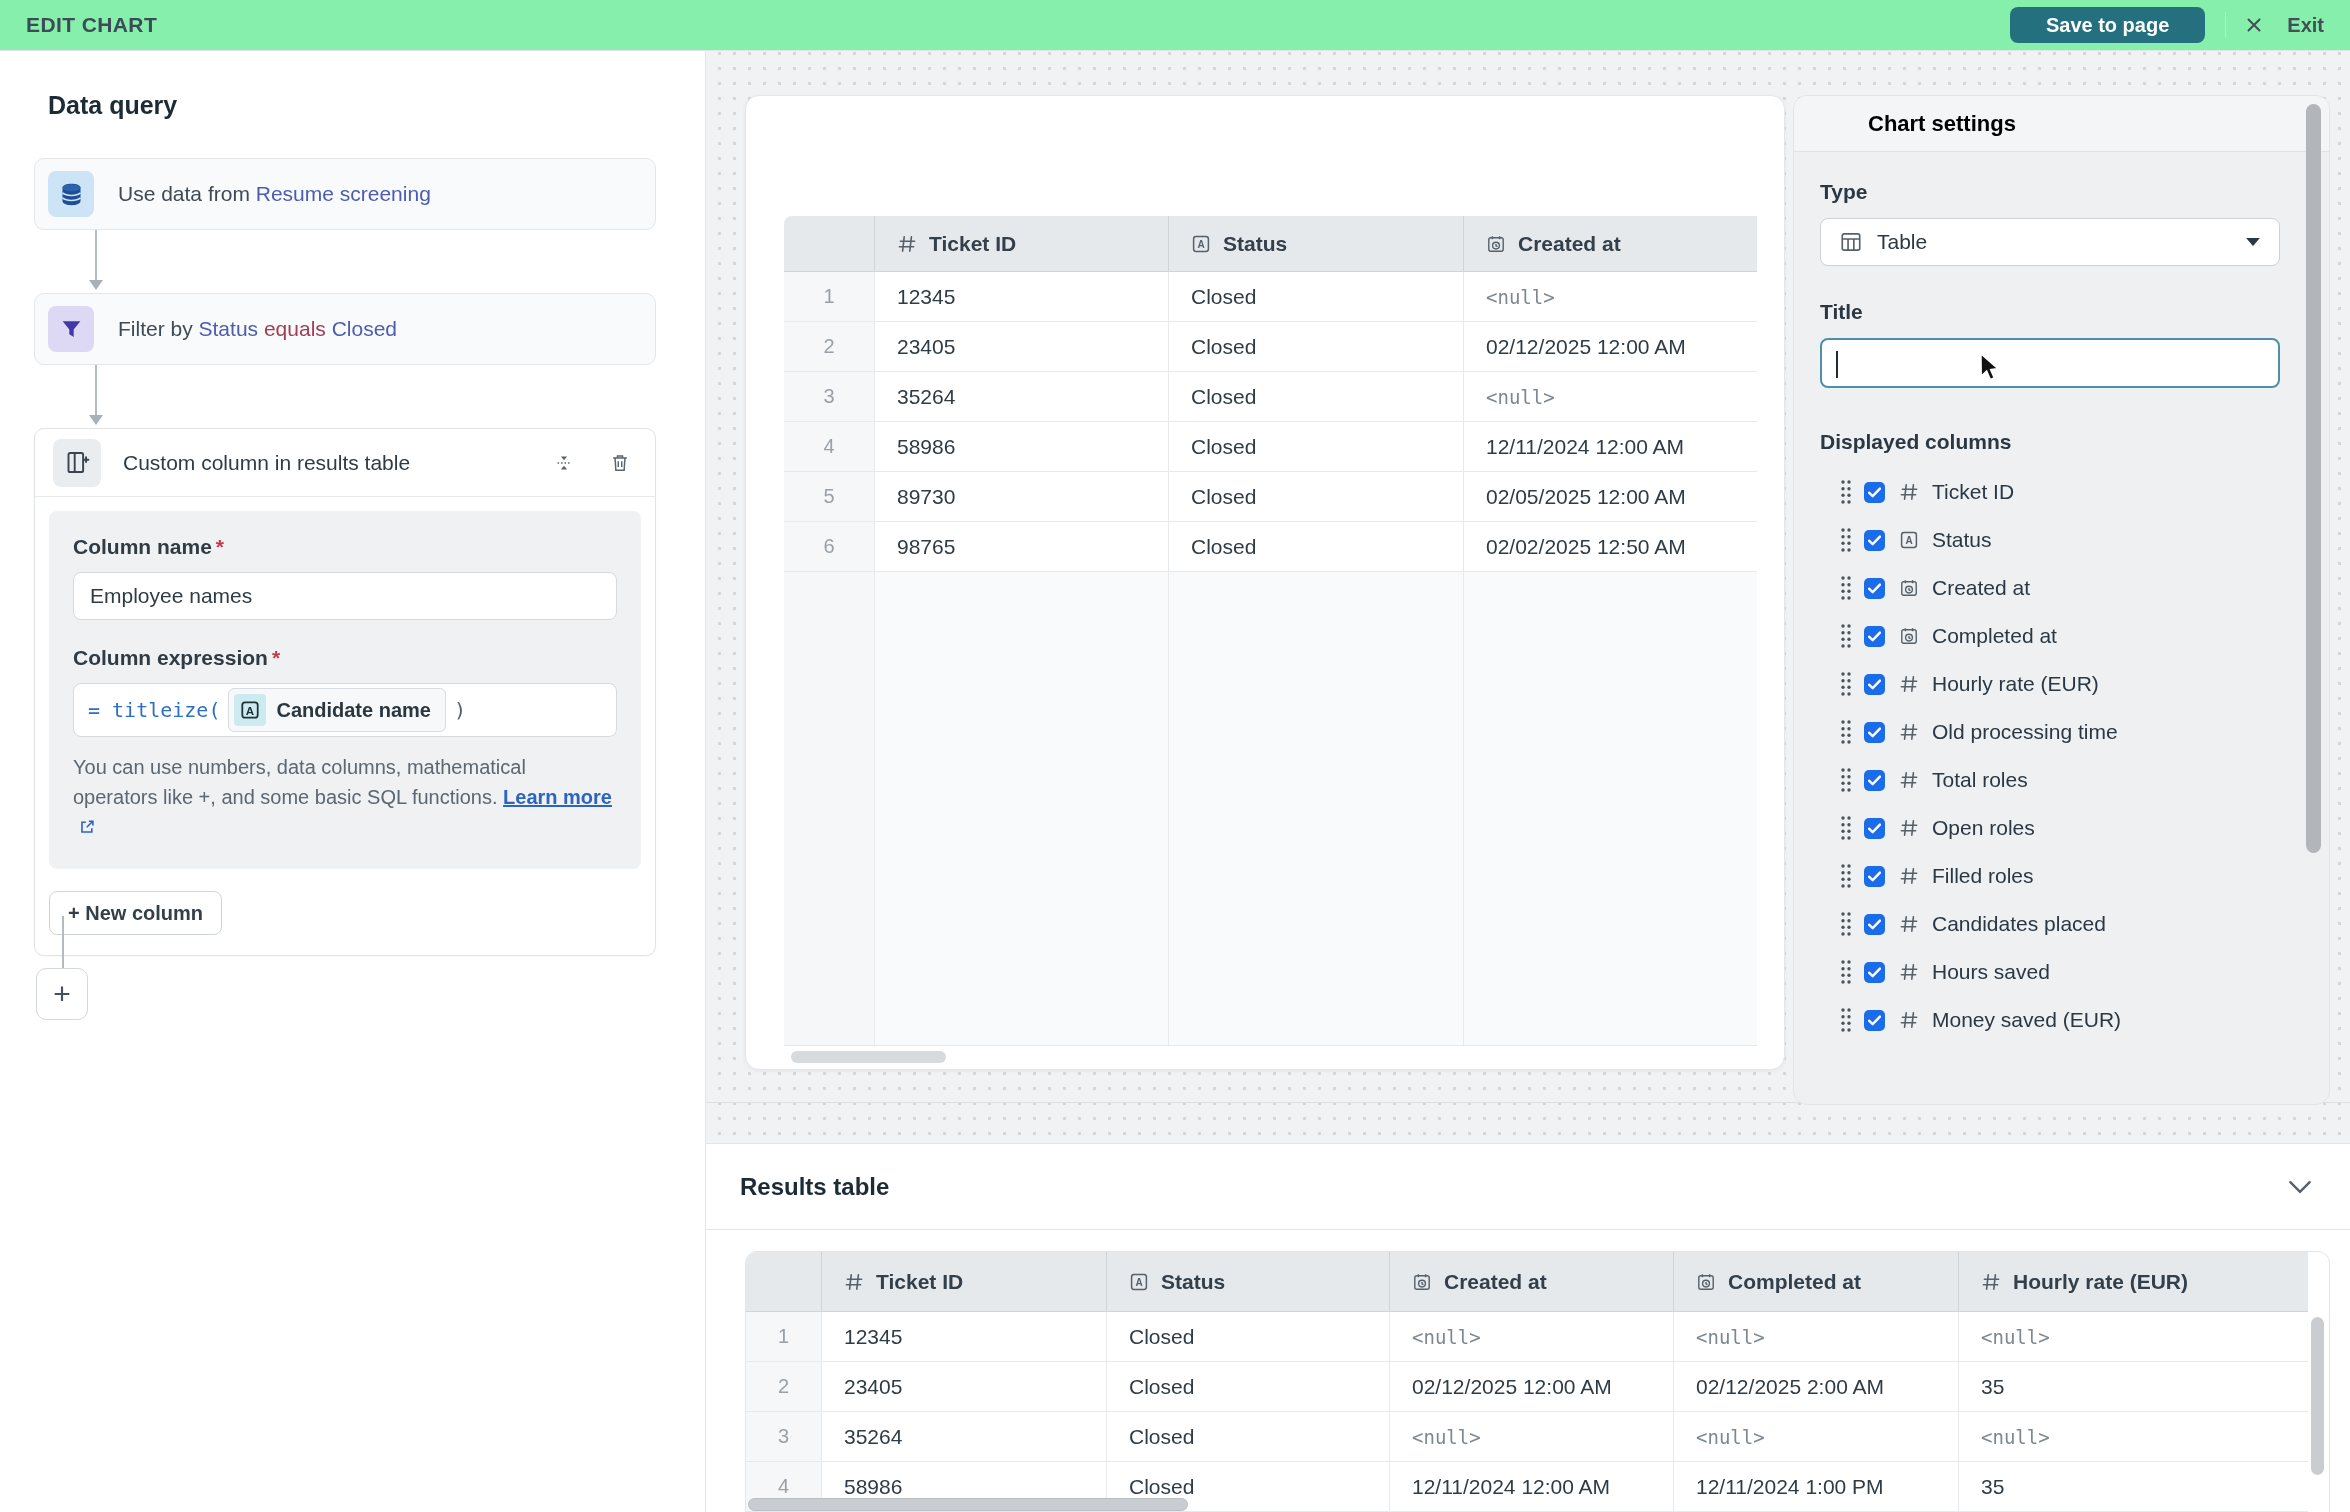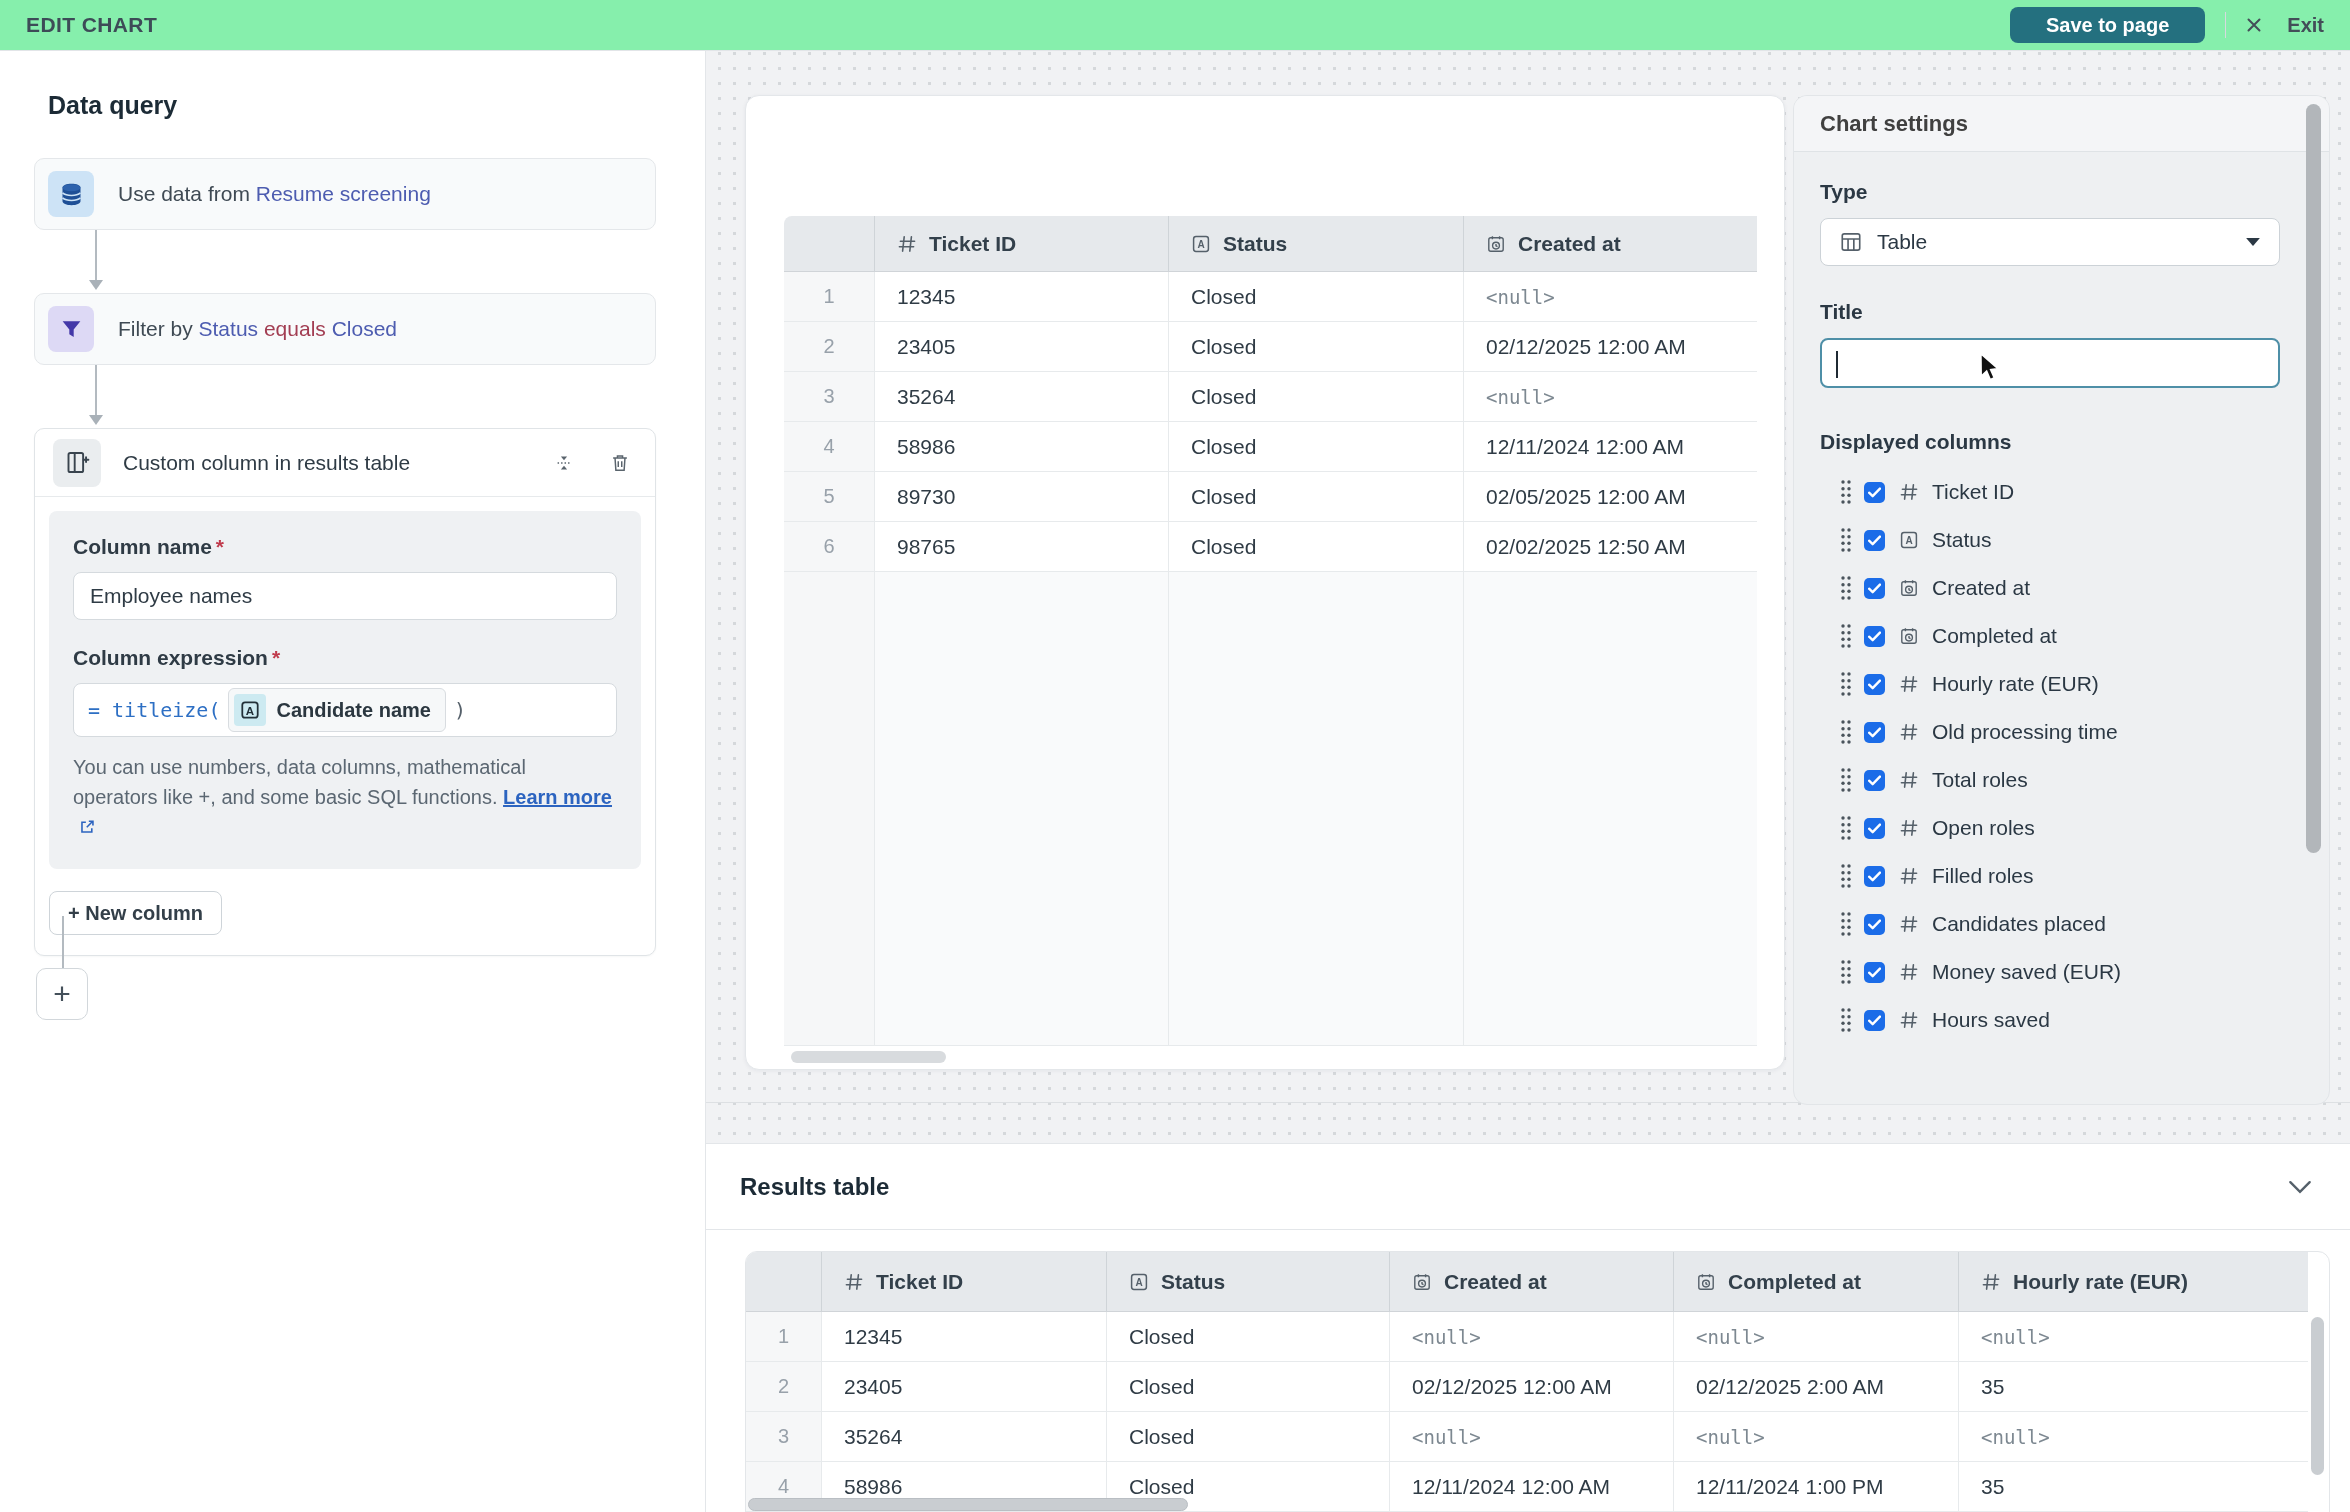--- a/index.html
+++ b/index.html
@@ -93,21 +93,21 @@
   .fill-num { background:#f6f7f8; border-bottom:1px solid #e7eaec; flex:none; }
   .fill-cell { background:#f9fafb; border-left:1px solid #e7eaec; border-bottom:1px solid #e7eaec; flex:none; }
 
   .pv-h { height:56px; } .pv-r { height:50px; }
   .rt-h { height:60px; } .rt-r { height:50px; }
 
   
   .settings-card { position:absolute; left:1793px; top:95px; width:537px; height:1010px; background:#eef0f2;
     border:1px solid #e2e5e8; border-radius:14px; overflow:hidden; }
   .cs-header { height:56px; background:#f4f5f7; border-bottom:1px solid #dfe3e6; display:flex; align-items:center; padding:0 26px; }
-  .cs-heading { font-size:22px; font-weight:700; color:#404040; }
+  .cs-heading { font-size:22px; font-weight:700; color:#000000;margin-left:48px; }
   .cs-body { padding:28px 51px 0 26px; }
   .cs-label { font-size:21px; font-weight:700; color:#2b3844; margin-bottom:14px; }
   .cs-select { width:460px; height:48px; background:#fff; border:1px solid #ccd2d7; border-radius:8px;
     display:flex; align-items:center; gap:14px; padding:0 18px; cursor:pointer; }
   .cs-select-value { font-size:21px; color:#2b3844; flex:1; }
   .cs-title-input { position:relative; width:460px; height:50px; background:#fff; border:2px solid #4e8fa7; border-radius:8px; cursor:text; }
   .caret { position:absolute; left:14px; top:11px; width:2px; height:27px; background:#1f2a33; }
   .mt34 { margin-top:34px; } .mt44 { margin-top:42px; }
   .dc-select-all { height:48px; display:flex; align-items:center; gap:14px; padding-left:44px; }
   .dc-row { height:48px; display:flex; align-items:center; padding-left:20px; }
@@ -678,21 +678,21 @@
             <span class="cbx">
               <svg viewBox="0 0 12 10" width="13" height="11">
                 <path d="M1 5.2 4.3 8.4 11 1.4" stroke="#fff" stroke-width="2.2" fill="none" stroke-linecap="round" stroke-linejoin="round"></path>
               </svg>
             </span>
             <span class="type-ic">
               <svg viewBox="0 0 20 20" width="20" height="20" fill="none" stroke="#55606a" stroke-width="1.6" stroke-linecap="round">
                 <path d="M7.2 2.8 5.6 17.2M14.4 2.8 12.8 17.2M3.4 7.2h14.2M2.4 12.8h14.2"></path>
               </svg>
             </span>
-            <span class="dc-label">Money saved (EUR)</span>
+            <span class="dc-label">Hours saved</span>
           </div>
 
           <div class="dc-row">
             <span class="drag">
               <svg viewBox="0 0 12 26" width="12" height="26">
                 <g fill="#4a545c">
                   <circle cx="3" cy="3" r="1.7"></circle>
                   <circle cx="9" cy="3" r="1.7"></circle>
                   <circle cx="3" cy="9.7" r="1.7"></circle>
                   <circle cx="9" cy="9.7" r="1.7"></circle>
@@ -706,21 +706,21 @@
             <span class="cbx">
               <svg viewBox="0 0 12 10" width="13" height="11">
                 <path d="M1 5.2 4.3 8.4 11 1.4" stroke="#fff" stroke-width="2.2" fill="none" stroke-linecap="round" stroke-linejoin="round"></path>
               </svg>
             </span>
             <span class="type-ic">
               <svg viewBox="0 0 20 20" width="20" height="20" fill="none" stroke="#55606a" stroke-width="1.6" stroke-linecap="round">
                 <path d="M7.2 2.8 5.6 17.2M14.4 2.8 12.8 17.2M3.4 7.2h14.2M2.4 12.8h14.2"></path>
               </svg>
             </span>
-            <span class="dc-label">Hours saved</span>
+            <span class="dc-label">Money saved (EUR)</span>
           </div>
         </div>
     </div>
     <div class="cs-scrollbar"></div>
   </div>
 
   <div class="results-section">
     <div class="rs-header">
       <span class="rs-heading">Results table</span>
       <span class="rs-chevron">

